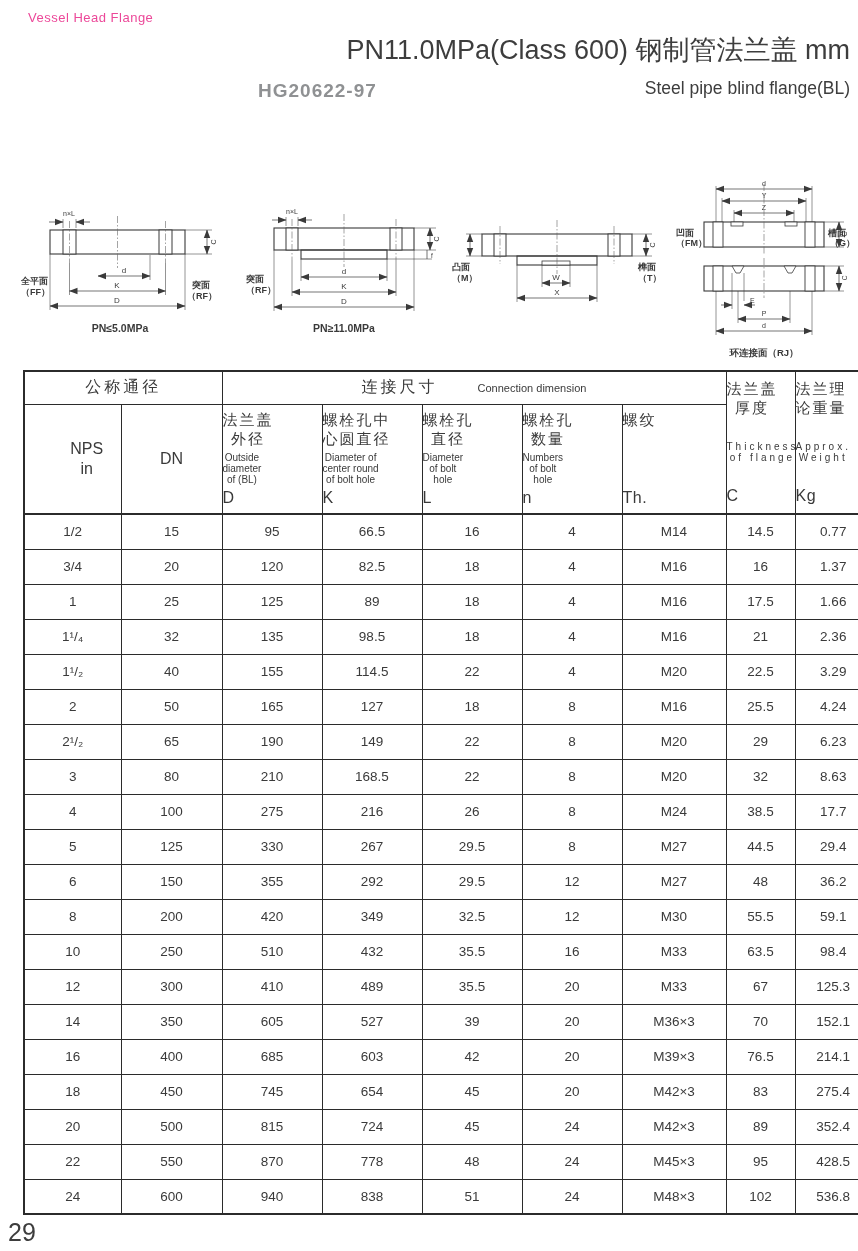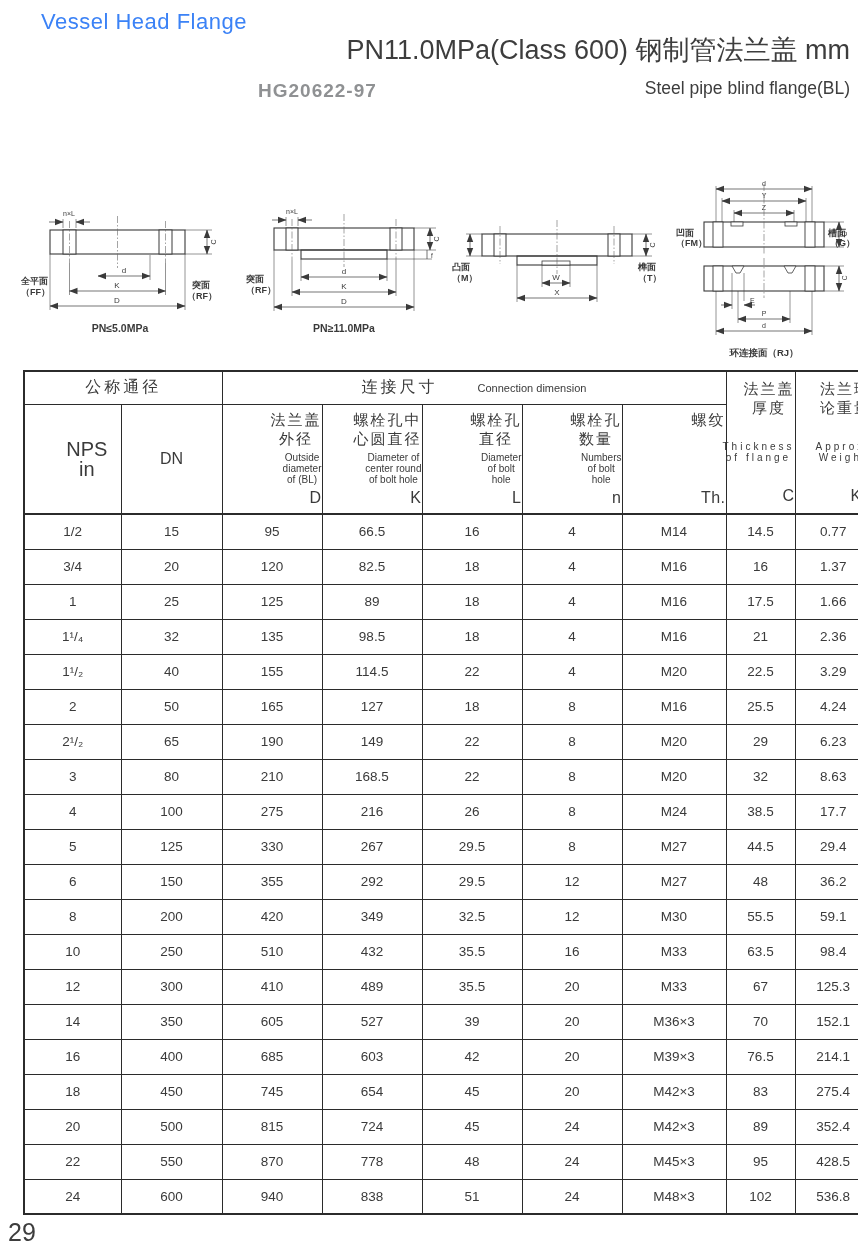--- a/index.html
+++ b/index.html
@@ -3,21 +3,21 @@
 <meta charset="utf-8">
 <style>
   html,body{margin:0;padding:0;}
   body{
     width:858px;height:1251px;position:relative;background:#fff;
     font-family:"Liberation Sans","DejaVu Sans",sans-serif;color:#3a3a3a;overflow:hidden;
   }
   
   .logo{position:absolute;left:28px;top:8px;line-height:1;}
   .logo-title{font-size:35px;font-weight:bold;font-style:italic;color:#1ca6e2;letter-spacing:0.5px;}
-  .logo-sub{font-size:22px;color:#3b82f6;margin-top:3px;letter-spacing:0.5px;margin-left:13px;}
+  .logo-sub{font-size:13px;color:#ec4899;margin-top:3px;letter-spacing:0.5px;}
   .doc-title{position:absolute;top:32px;right:8px;font-size:27px;color:#3d3d3d;white-space:nowrap;margin-left:12px;}
   .doc-standard{position:absolute;left:258px;top:80px;font-size:19px;font-weight:bold;color:#8f9193;letter-spacing:1px;}
   .doc-subtitle{position:absolute;top:78px;right:8px;font-size:17.5px;color:#3d3d3d;}
   
   .draw{position:absolute;}
   .draw text{fill:#3a3a3a;font-family:"Liberation Sans","DejaVu Sans",sans-serif;}
   .ol{fill:none;stroke:#3a3a3a;stroke-width:1.1;}
   .cl{stroke:#666;stroke-width:0.6;stroke-dasharray:7 2 1.5 2;fill:none;}
   .dim{stroke:#3a3a3a;stroke-width:0.7;fill:none;}
   .ext{stroke:#3a3a3a;stroke-width:0.55;fill:none;}
@@ -28,26 +28,26 @@
   
   .dim-table{position:absolute;left:23px;top:370px;border-collapse:collapse;table-layout:fixed;width:848px;}
   .dim-table{border:2.2px solid #2b2b2b;}
   .dim-table td{border:1.5px solid #2b2b2b;text-align:center;vertical-align:middle;padding:0;}
   tr.r1{height:33px;}
   tr.r1 td{font-size:16px;letter-spacing:3px;}
   tr.r2{height:109px;}
   .gen{font-size:11px;letter-spacing:0px;margin-left:16px;padding-left:24px;}
   tr.r2 td{border-bottom:2.5px solid #2b2b2b;}
   td.tallcell{border-bottom:2.5px solid #2b2b2b;}
-  .ch{display:flex;flex-direction:column;justify-content:space-between;align-items:flex-end;height:97px;padding:5px 0 6px 0;}
+  .ch{display:flex;flex-direction:column;justify-content:space-between;align-items:flex-start;height:97px;padding:5px 0 6px 0;}
   .ch-tall{height:126px;padding:7px 0 8px 0;}
   .cn{font-size:15px;letter-spacing:2px;white-space:pre-line;line-height:19px;}
   .en{font-size:10px;line-height:11px;white-space:pre-line;}
   .letter{font-size:16px;letter-spacing:0.5px;}
-  .npsbox{display:flex;flex-direction:column;align-items:center;font-size:20px;line-height:20px;padding-left:28px;}
+  .npsbox{display:flex;flex-direction:column;align-items:center;font-size:16px;line-height:20px;padding-left:28px;}
   .dncell{font-size:16px;}
   tbody tr{height:35px;}
   tbody td{font-size:13.5px;color:#3a3a3a;}
   tbody tr:last-child td{border-bottom:2.5px solid #2b2b2b;}
   
   .page-num{position:absolute;left:8px;top:1218px;font-size:25px;color:#3d3d3d;}
 </style>
 </head>
 <body>
 

